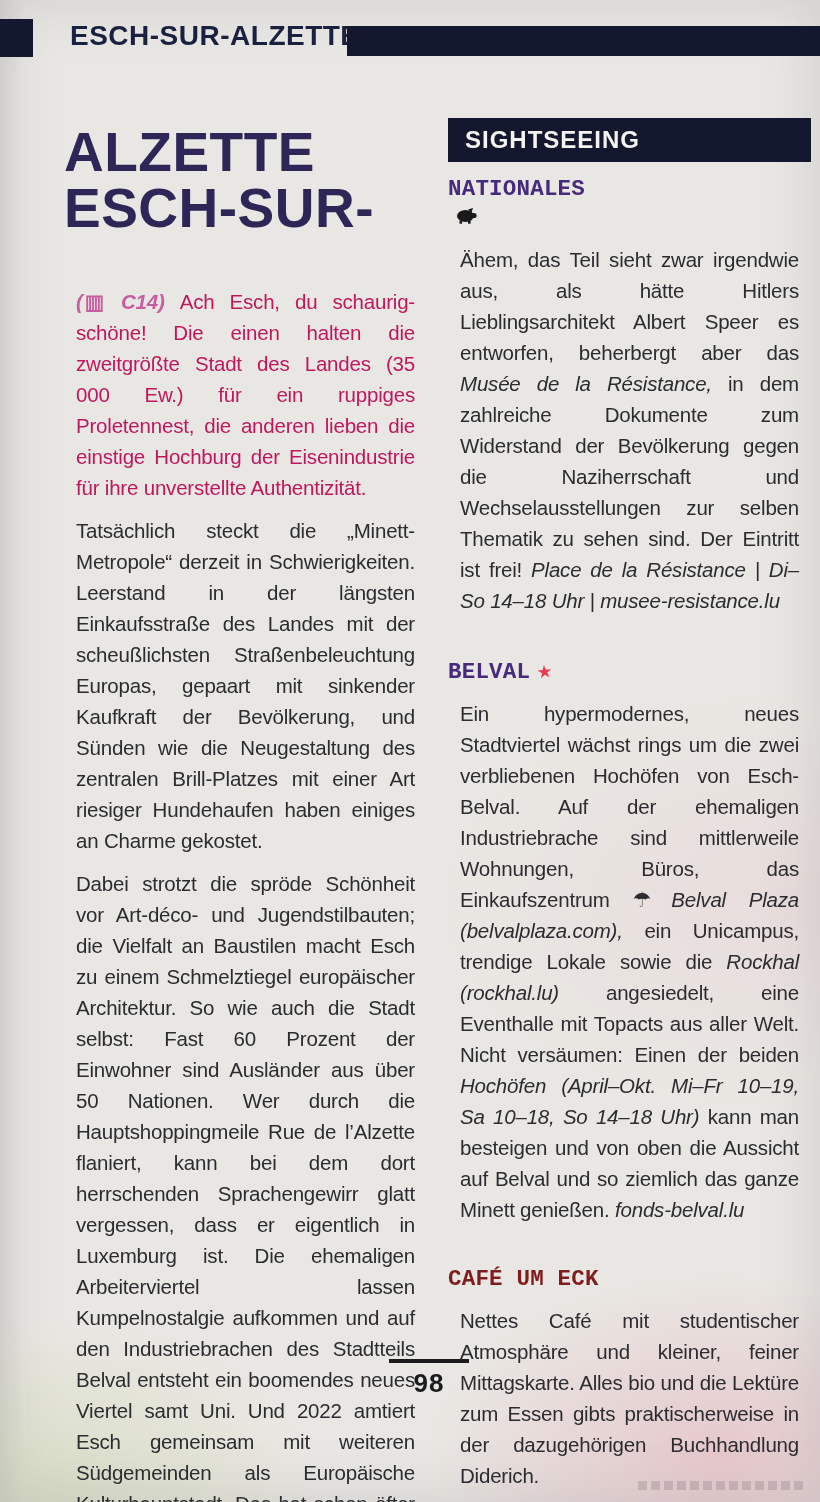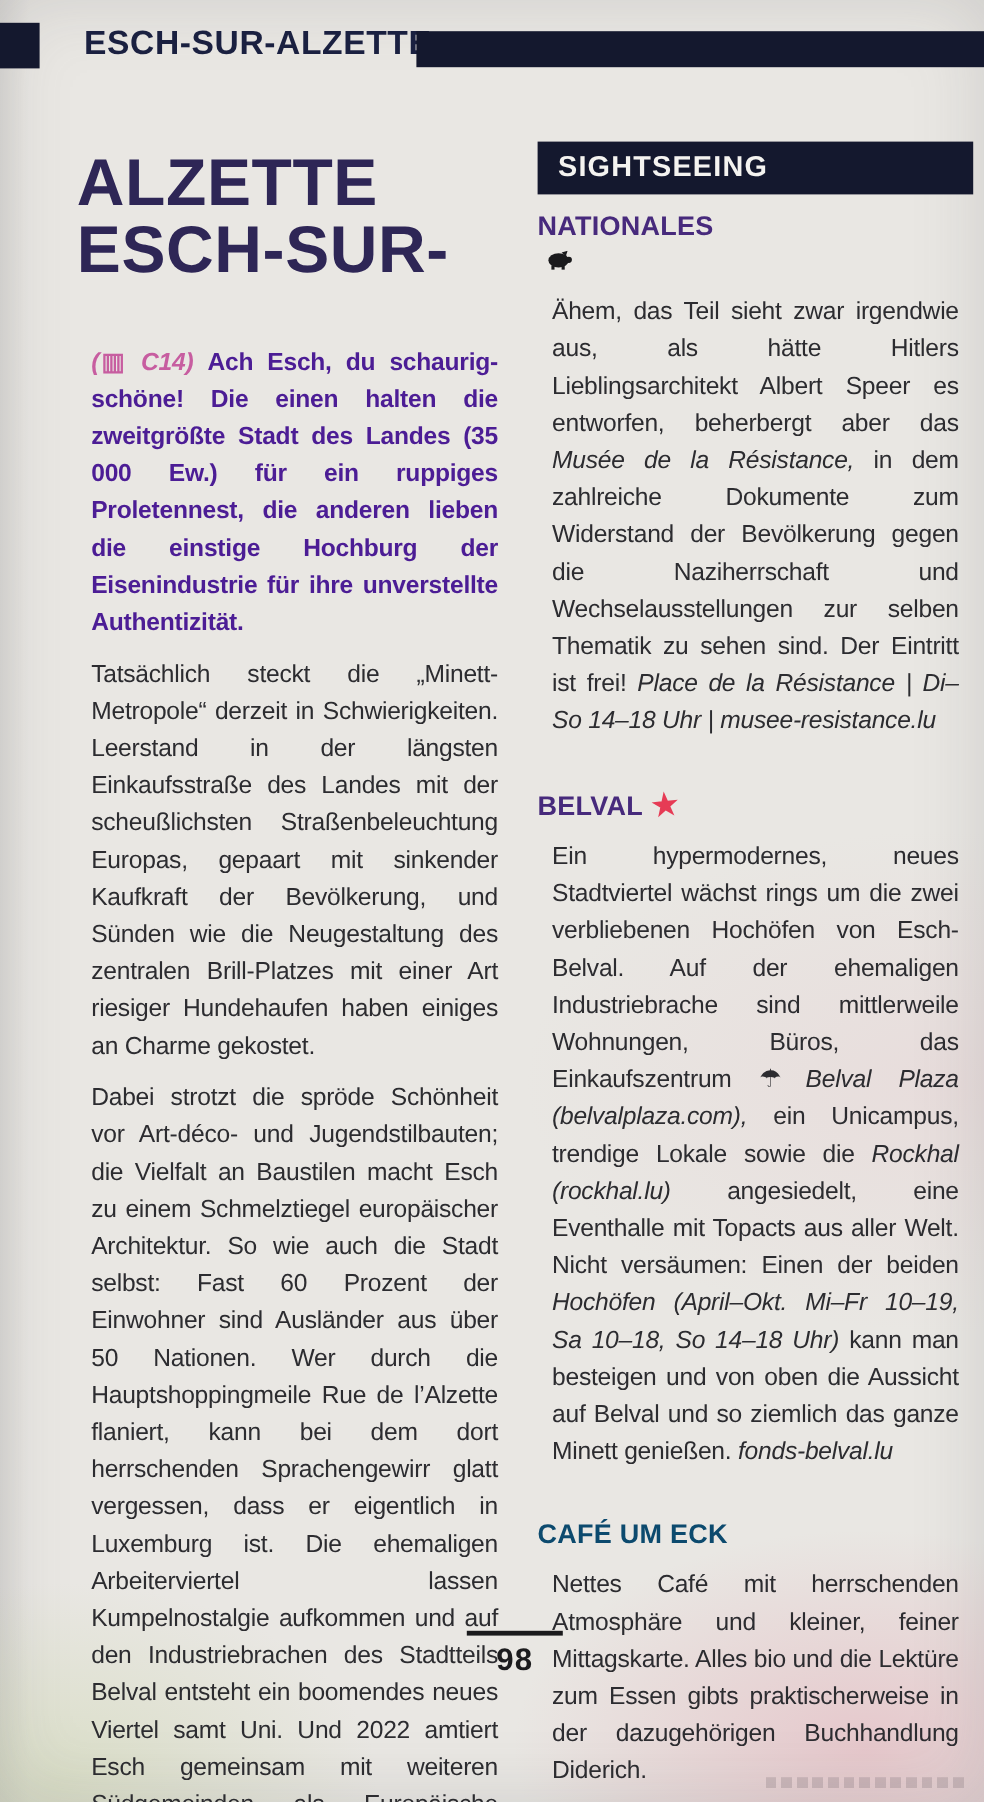--- a/index.html
+++ b/index.html
@@ -26,30 +26,30 @@
   .col{position:absolute;top:118px;width:363px;}
   .col-left{left:64px;}
   .col-right{left:448px;}
 
   .title{color:#2e2656;font-weight:700;font-size:55px;line-height:1.02;
     letter-spacing:0.5px;margin:6px 0 50px 0;}
   .title span{display:block;}
 
   .body-text{font-size:20.5px;line-height:31px;letter-spacing:-0.2px;
     color:#2c2c30;text-align:justify;margin:12px;}
-  .lead{font-weight:700;color:#4c1d95;}
+  .lead{font-weight:400;color:#be185d;}
   .mapref{color:#c75da0;font-style:italic;font-weight:700;}
   .mapicon{font-style:normal;padding:0 2px;}
 
   .section-bar{height:44px;background:#14182e;color:#f4f3f0;font-size:24px;
     font-weight:700;letter-spacing:1px;line-height:44px;padding-left:17px;
     box-sizing:border-box;margin:0 0 13px 0;}
   .subhead{color:#472a7c;font-weight:700;font-size:22.5px;line-height:28px;
-    letter-spacing:0.2px;margin:0 0 8px 0;}
-  .subhead.cafe{color:#0c4a6e;}
+    letter-spacing:0.2px;margin:0 0 8px 0;font-family:Liberation Mono, monospace;}
+  .subhead.cafe{color:#7f1d1d;}
   .entry{margin-bottom:42px;}
   .it{font-style:italic;}
 
   .star-icon{color:#e63b55;font-size:25px;line-height:20px;margin-left:7px;
     font-style:normal;display:inline-block;transform:rotate(-6deg);}
   .umbrella-icon{font-size:21px;font-style:normal;margin-right:3px;}
   .piggy-icon{display:inline-block;vertical-align:-1px;margin-left:7px;}
 
   
   .footer{position:absolute;left:386px;top:1359px;width:86px;text-align:center;}
@@ -97,21 +97,21 @@
   </div>
 
   <div class="entry" style="margin-bottom:40px;">
     <h2 class="subhead"><span>BELVAL</span><span class="star-icon">★</span></h2>
     <p class="body-text"><span>Ein hypermodernes, neues Stadtviertel wächst rings um die zwei verbliebenen Hochöfen von Esch-Belval. Auf der ehemaligen Industriebrache sind mittlerweile Wohnungen, Büros, das Einkaufszentrum </span><span class="umbrella-icon">☂</span><span class="it">Belval Plaza (belvalplaza.com),</span><span> ein Unicampus, trendige Lokale sowie die </span><span class="it">Rockhal (rockhal.lu)</span><span> angesiedelt, eine Eventhalle mit Topacts aus aller Welt. Nicht versäumen: Einen der beiden </span><span class="it">Hochöfen (April–Okt. Mi–Fr 10–19, Sa 10–18, So 14–18 Uhr)</span><span> kann man besteigen und von oben die Aussicht auf Belval und so ziemlich das ganze Minett genießen. </span><span class="it">fonds-belval.lu</span></p>
   </div>
 
 
   <div class="entry">
     <h2 class="subhead cafe">CAFÉ UM ECK</h2>
-    <p class="body-text">Nettes Café mit herrschenden Atmosphäre und kleiner, feiner Mittagskarte. Alles bio und die Lektüre zum Essen gibts praktischerweise in der dazugehörigen Buchhandlung Diderich.</p>
+    <p class="body-text">Nettes Café mit studentischer Atmosphäre und kleiner, feiner Mittagskarte. Alles bio und die Lektüre zum Essen gibts praktischerweise in der dazugehörigen Buchhandlung Diderich.</p>
   </div>
 
 </div>
 
 <div class="footer">
   <div class="footer-rule"></div>
   <div class="page-number">98</div>
 </div>
 
 <div class="scan-watermark"></div>

